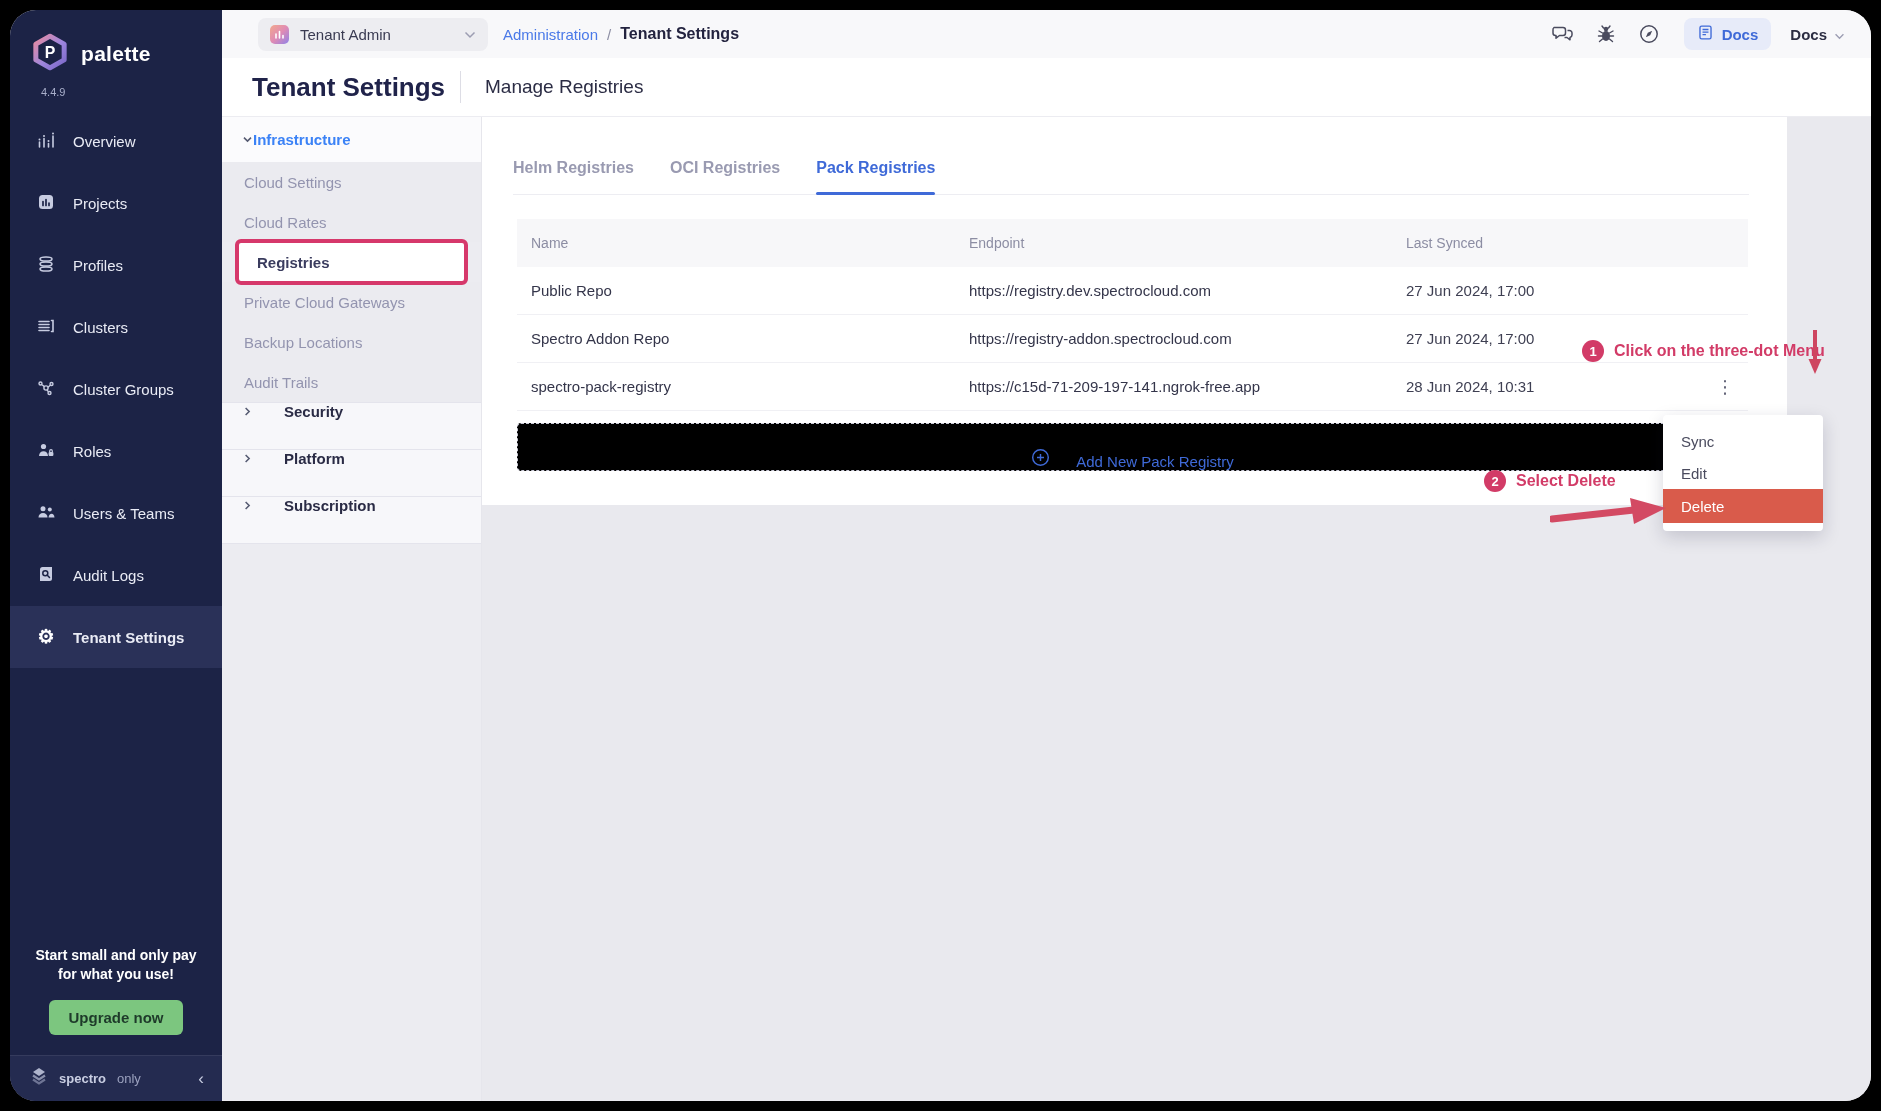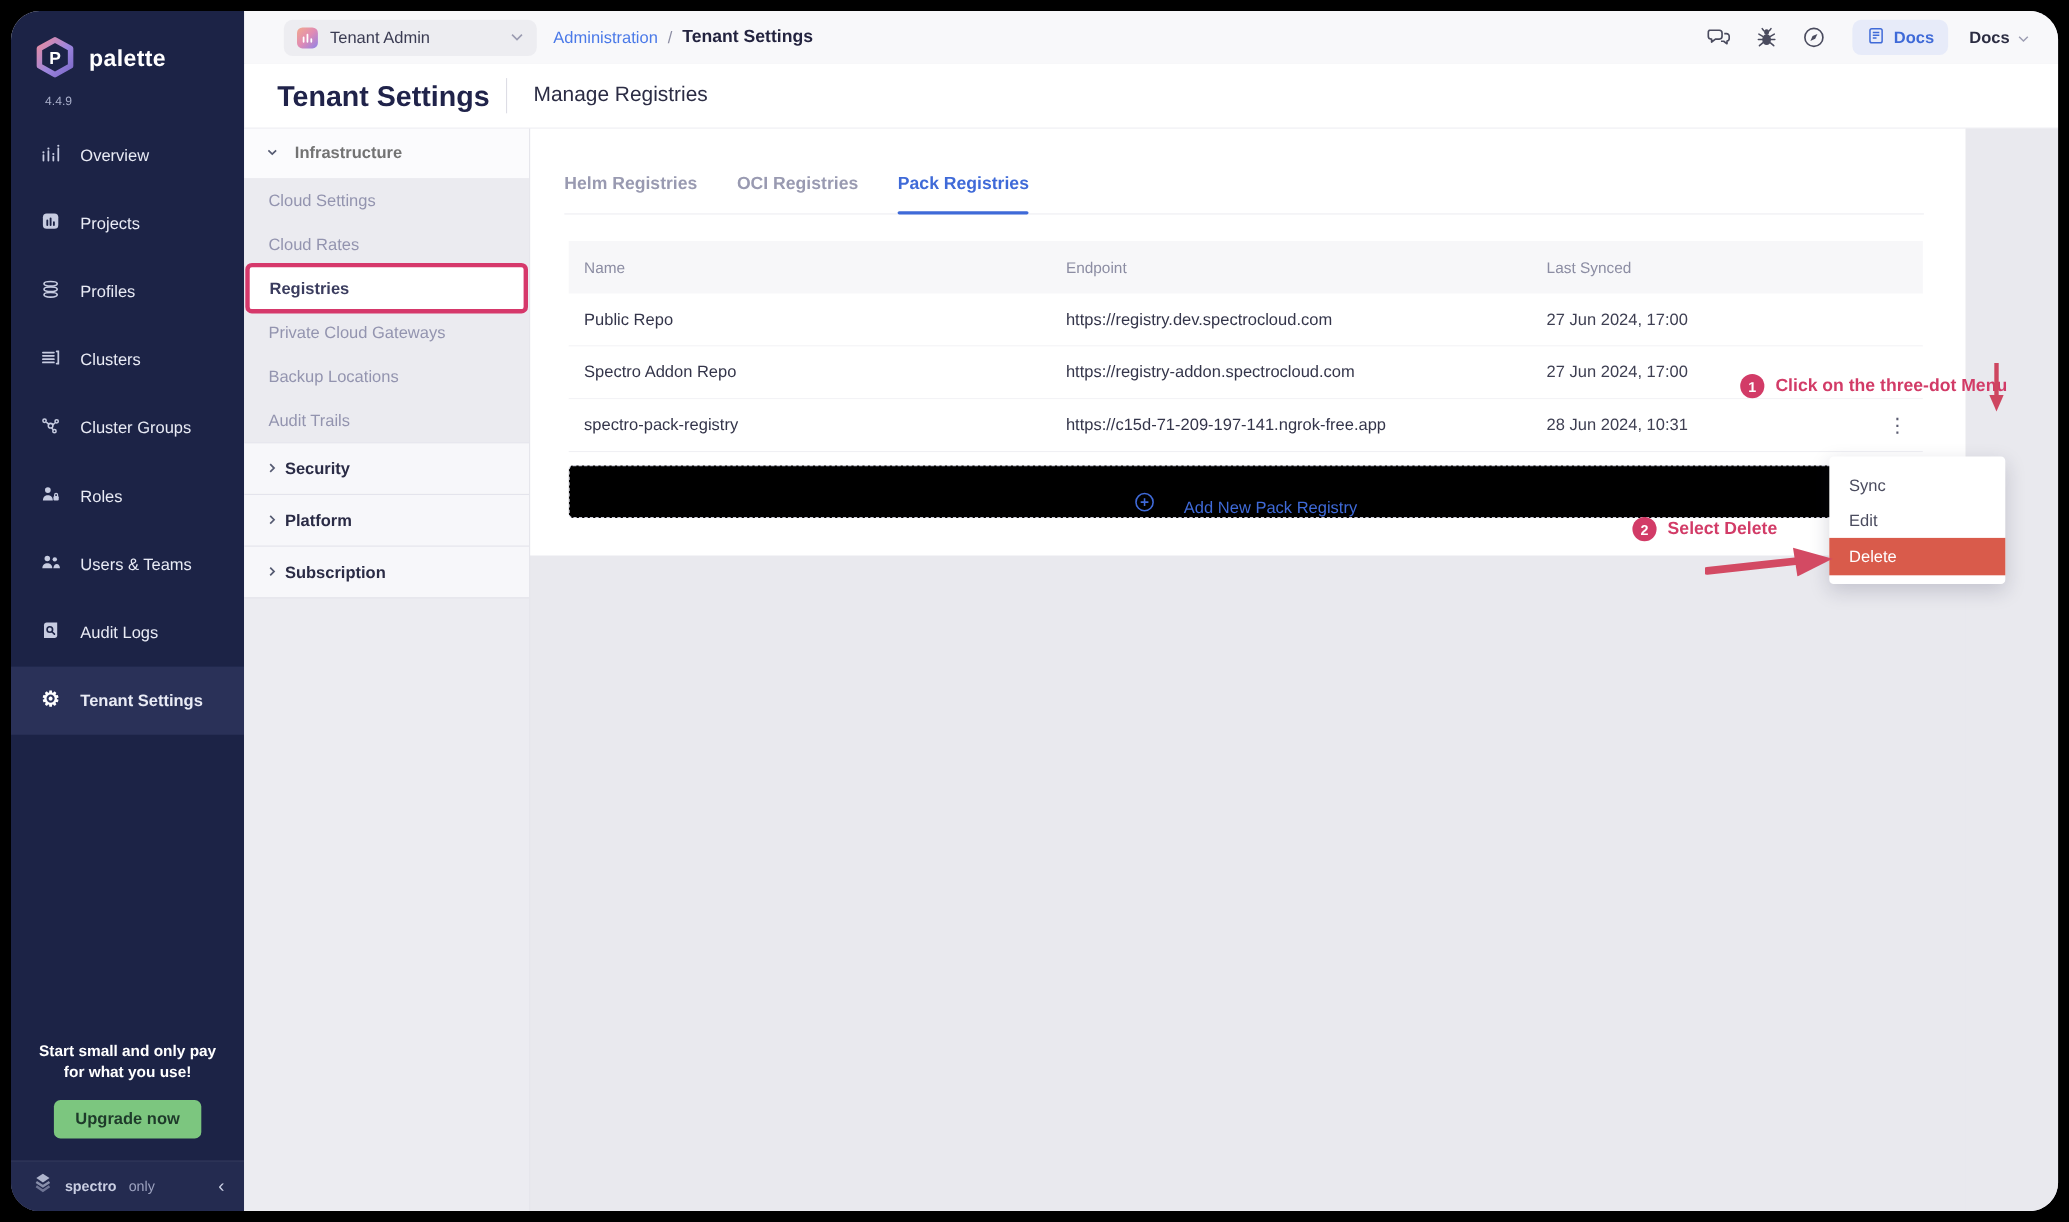--- a/index.html
+++ b/index.html
@@ -56,28 +56,28 @@
   .titlebar{height:59px;background:#fff;display:flex;align-items:center;
     border-bottom:1px solid #ECECF1;flex-shrink:0}
   .page-title{width:238px;padding-left:30px;font-size:26px;font-weight:700;color:#20234A}
   .title-divider{width:1px;height:32px;background:#DDDDE5}
   .subtitle{padding-left:24px;font-size:19px;color:#2B2C44}
 
   .content{flex:1;display:flex;min-height:0}
 
   
   .settings-nav{width:259px;flex-shrink:0;display:flex;flex-direction:column;background:#ECECF1}
-  .group-head{height:45px;background:#FBFBFD;display:flex;align-items:center;gap:15px;
-    padding-left:20px;font-size:15px;font-weight:600;color:#737373;cursor:pointer}
+  .group-head{height:45px;background:#FBFBFD;display:flex;align-items:center;
+    padding-left:20px;font-size:15px;font-weight:600;color:#3b82f6;cursor:pointer}
   .sub-item{height:40px;background:#EBEBF0;display:flex;align-items:center;
     padding-left:22px;font-size:15px;color:#9394AF;cursor:pointer}
   .sub-item.active{background:#fff;border:4px solid #D6386B;border-radius:6px;height:46px;
-    margin:-3px 1px;color:#3A3C5E;font-weight:600;padding-left:18px;position:relative;z-index:2}
+    margin:-3px 13px;color:#3A3C5E;font-weight:600;padding-left:18px;position:relative;z-index:2}
   .group-row{height:47px;background:#F7F7FA;border-top:1px solid #E4E4EC;display:flex;
-    align-items:center;gap:6px;padding-left:20px;font-size:15px;font-weight:600;
+    gap:31px;padding-left:20px;font-size:15px;font-weight:600;
     color:#2A2B45;cursor:pointer}
   .nav-filler{flex:1;background:#ECECF1;border-top:1px solid #E4E4EC}
 
   
   .main{flex:1;display:flex;min-width:0;border-left:1px solid #E6E6EC}
   .panel{height:388px;background:#fff;flex-shrink:0}
   .tabs{display:flex;gap:36px;margin:0 38px 0 31px;padding-top:42px;border-bottom:1px solid #EDEDF2}
   .tab{font-size:16px;font-weight:600;color:#999AB1;padding-bottom:17px;position:relative;cursor:pointer}
   .tab.active{color:#3F6AD8}
   .tab.active::after{content:"";position:absolute;left:0;right:0;bottom:-1px;height:3px;

